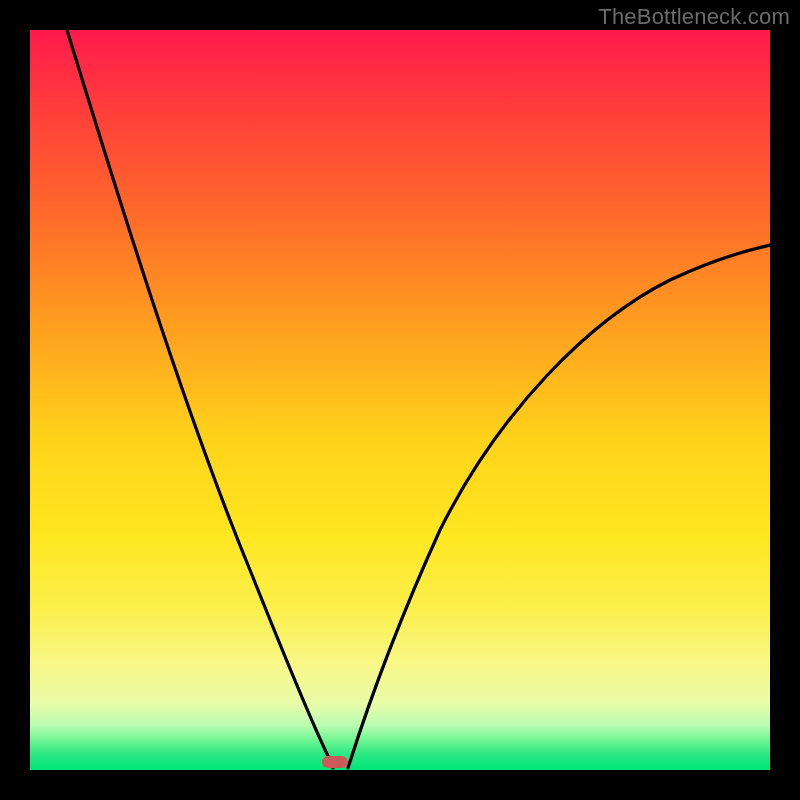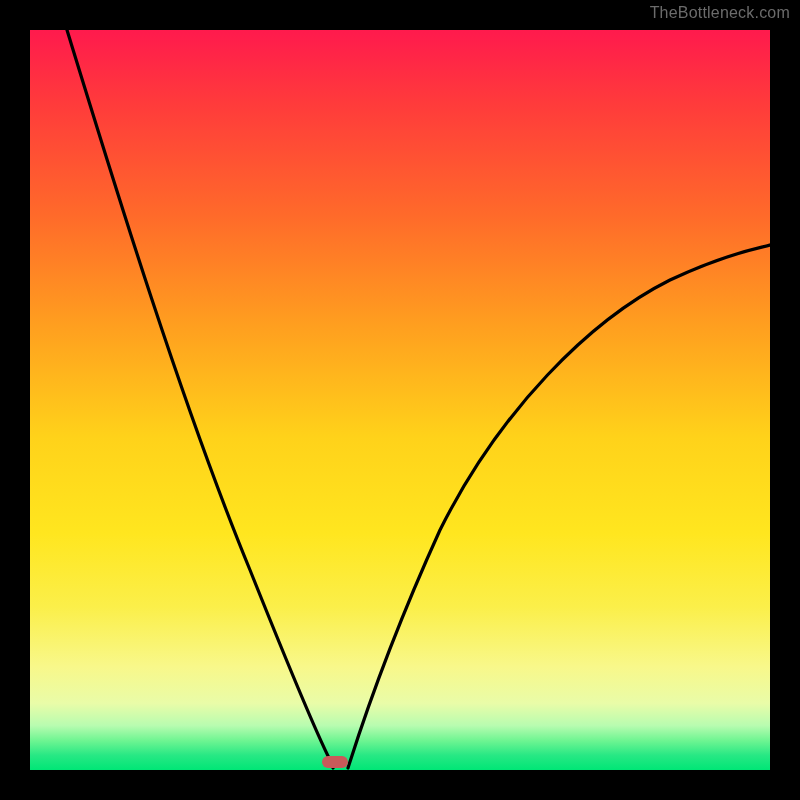--- a/index.html
+++ b/index.html
@@ -39,21 +39,21 @@
       #6ff592 96%,
       #28e884 98%,
       #00e676 100%
     );
   }
   .watermark {
     position: absolute;
     top: 4px;
     right: 10px;
     color: #6b6b6b;
-    font-size: 16px;
+    font-size: 22px;
     font-weight: 500;
     letter-spacing: 0.2px;
     user-select: none;
   }
   svg.curve {
     position: absolute;
     left: 0;
     top: 0;
     width: 740px;
     height: 740px;

